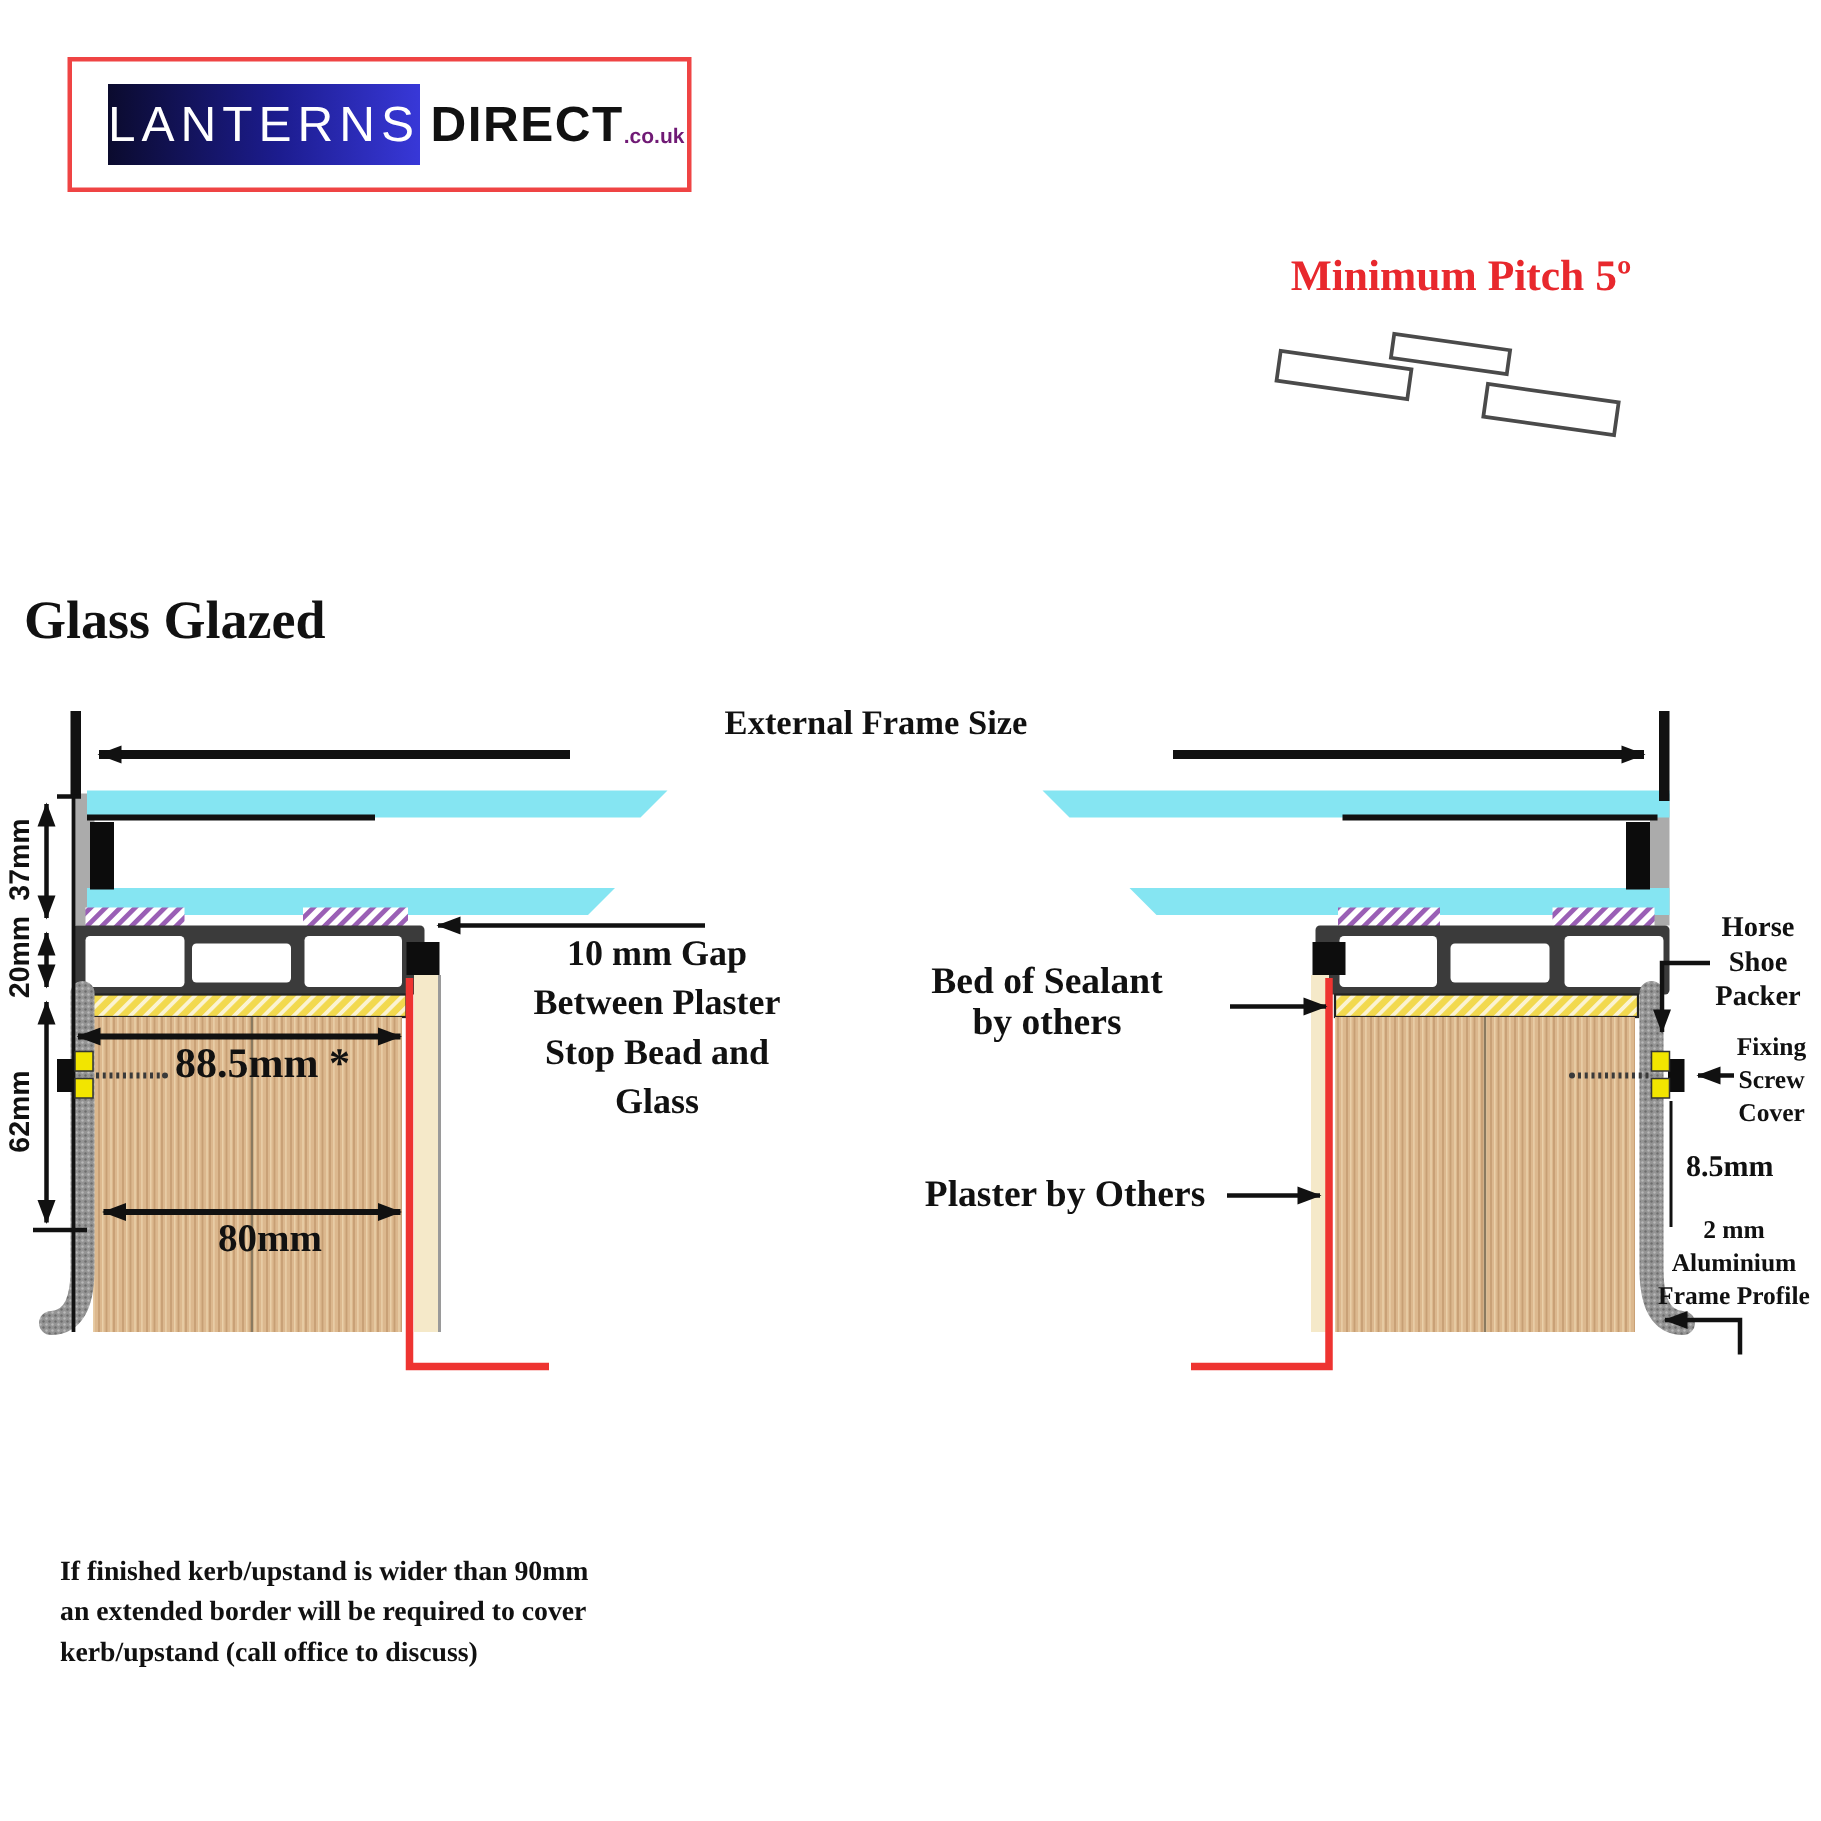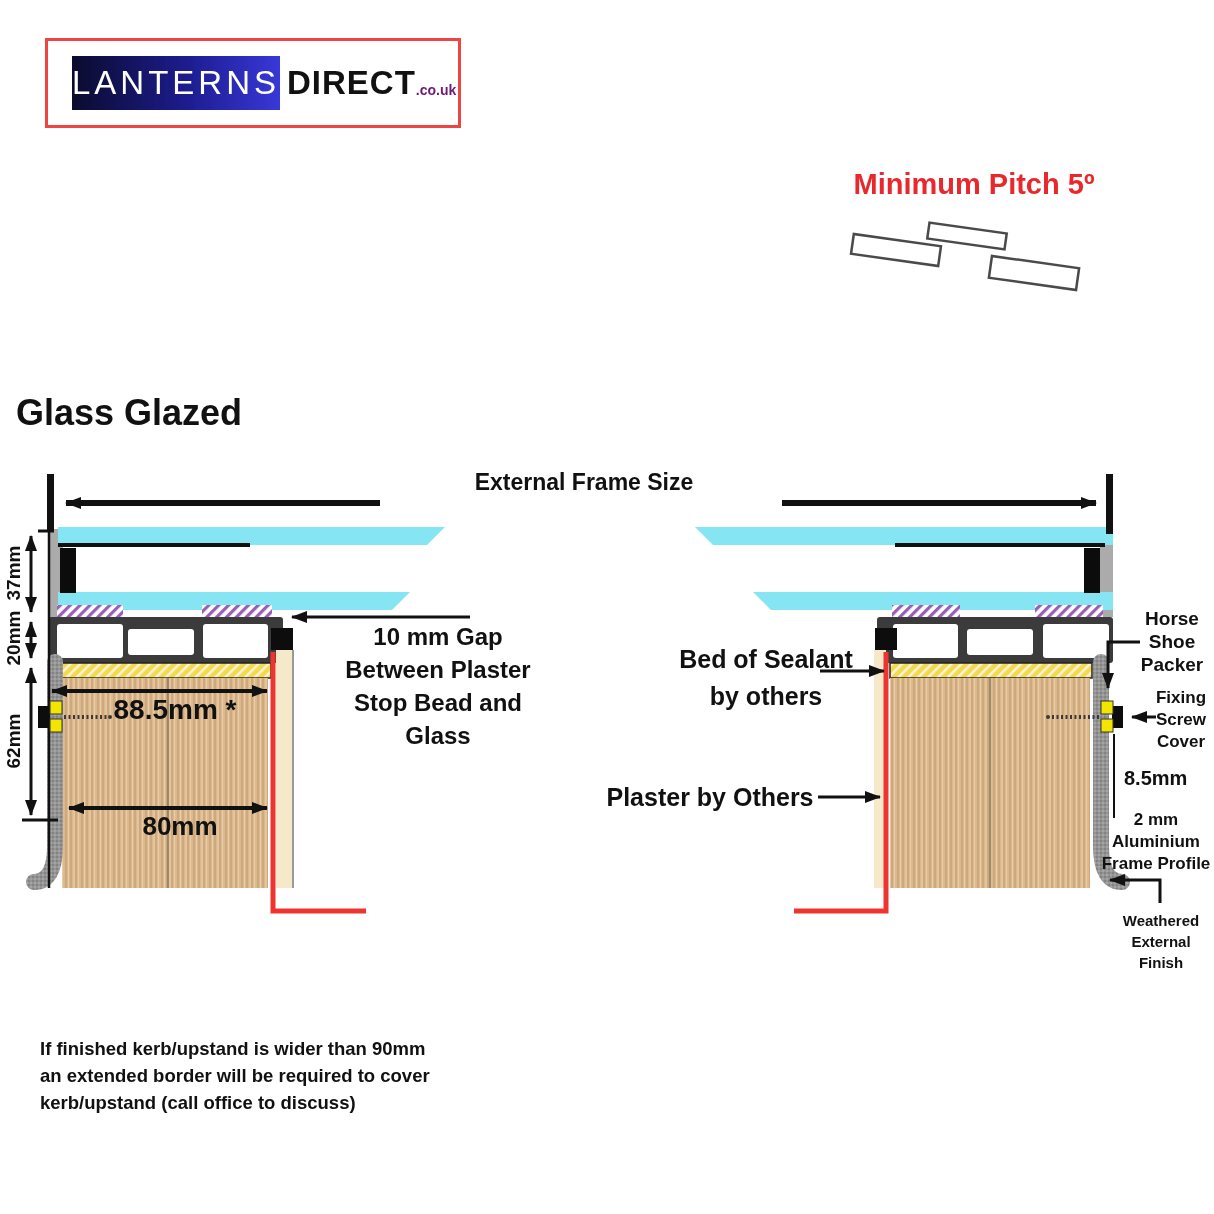--- a/index.html
+++ b/index.html
@@ -1,19 +1,19 @@
 <!DOCTYPE html>
 <html><head>
 <meta charset="utf-8">
 <style>
   html,body{margin:0;padding:0;background:#fff;}
   .canvas{position:relative;width:1214px;height:1214px;background:#ffffff;overflow:hidden;
           font-family:"Liberation Sans","DejaVu Sans",sans-serif;color:#111;}
   svg.overlay{position:absolute;left:0;top:0;z-index:1;}
-  .txt{position:absolute;z-index:2;font-weight:bold;white-space:pre-line;}
+  .txt{position:absolute;z-index:2;font-weight:bold;white-space:pre-line;font-family:Liberation Serif, serif;}
   .center{text-align:center;}
   
   .logo-box{position:absolute;left:33px;top:38px;width:386px;height:84px;border:3px solid #ef4444;
             background:#fff;display:flex;align-items:center;padding-left:24px;z-index:2;margin-left:12px;}
   .logo-blue{width:208px;height:54px;display:flex;align-items:center;justify-content:center;
              background:linear-gradient(90deg,#0b0b2e 0%,#1c1c8f 55%,#3838d8 100%);
              color:#fff;font-size:33px;font-weight:normal;letter-spacing:4px;}
   .logo-direct{font-size:33px;font-weight:bold;color:#111;margin-left:7px;letter-spacing:1px;}
   .logo-suffix{font-size:14px;font-weight:bold;color:#701a75;align-self:center;margin-top:14px;}
   
@@ -22,21 +22,21 @@
   .efs-label{left:388px;top:469px;width:392px;font-size:23px;}
   
   .vdim{position:absolute;z-index:2;width:64px;height:22px;line-height:22px;text-align:center;
         font-weight:bold;font-size:19px;transform:rotate(-90deg);}
   .dim-37{left:-18px;top:562px;}
   .dim-20{left:-18px;top:627px;}
   .dim-62{left:-18px;top:730px;}
   .dim-885{left:95px;top:694px;width:160px;font-size:28px;}
   .dim-80{left:110px;top:811px;width:140px;font-size:26px;}
   .gap-note{left:332px;top:620px;width:212px;font-size:24px;line-height:33px;}
-  .sealant-note{left:668px;top:641px;width:196px;font-size:25px;line-height:37px;}
+  .sealant-note{left:600px;top:641px;width:196px;font-size:25px;line-height:27px;}
   .plaster-note{left:604px;top:783px;width:212px;font-size:25px;}
   .quoted{left:368px;top:893px;width:424px;font-size:40px;color:#e8312e;z-index:2;}
   .horse{left:1128px;top:607px;width:88px;font-size:19px;line-height:23px;}
   .cover{left:1144px;top:687px;width:74px;font-size:17px;line-height:22px;}
   .reveal{left:1124px;top:767px;width:80px;font-size:20px;text-align:left;}
   .alu{left:1096px;top:809px;width:120px;font-size:17px;line-height:22px;}
   .weathered{left:1108px;top:910px;width:106px;font-size:15px;line-height:21px;}
   .footnote{left:40px;top:1035px;width:420px;font-size:18.5px;line-height:27px;text-align:left;}
 </style>
 </head>
@@ -201,20 +201,17 @@
   <div class="txt center horse">Horse
 Shoe
 Packer</div>
   <div class="txt center cover">Fixing
 Screw
 Cover</div>
   <div class="txt reveal">8.5mm</div>
   <div class="txt center alu">2 mm
 Aluminium
 Frame Profile</div>
-  <div class="txt center weathered">Weathered
-External
-Finish</div>
 
   <div class="txt footnote">If finished kerb/upstand is wider than 90mm
 an extended border will be required to cover
 kerb/upstand (call office to discuss)</div>
 </div>
 
 </body></html>

